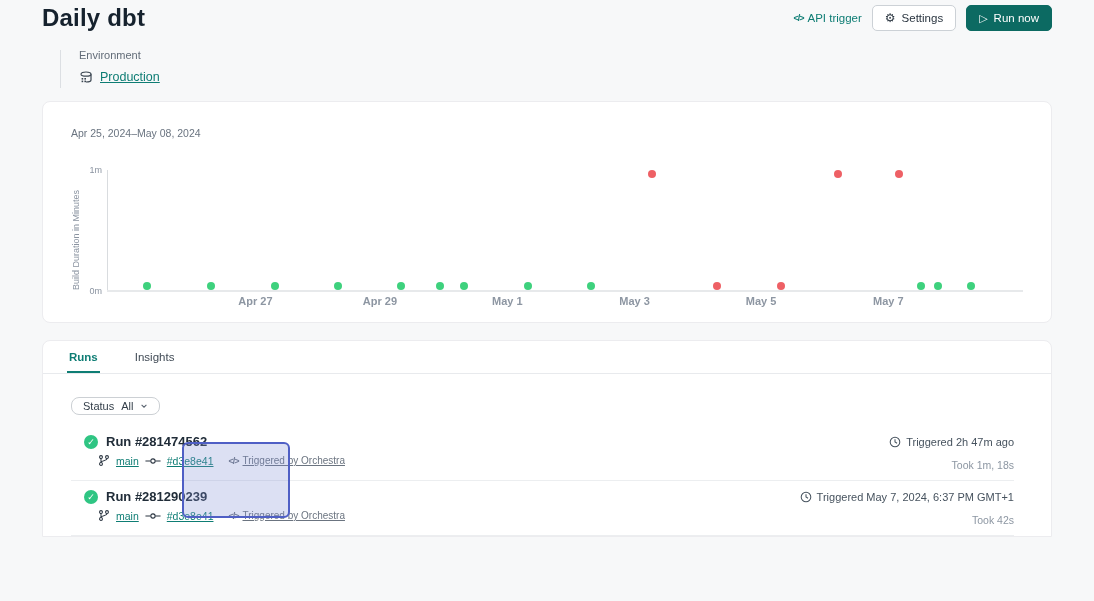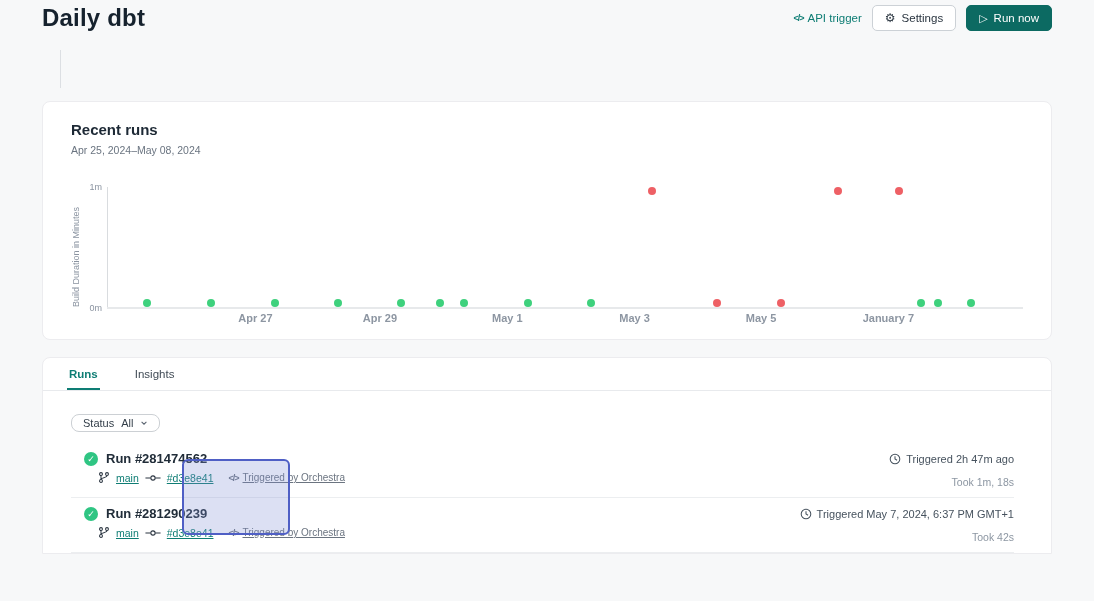--- a/index.html
+++ b/index.html
@@ -97,24 +97,39 @@
       </button>
       <button class="btn btn-primary">
         <span class="icon-font" style="font-size:11px;">▷</span>
         <span>Run now</span>
       </button>
     </div>
   </div>
 
   <div class="meta">
     <div class="meta-divider"></div>
+    <div class="meta-col">
+      <span class="meta-label">Environment</span>
+      <span class="meta-value">
+        <span>
+          <svg width="14" height="14" viewBox="0 0 14 14" fill="none" stroke="#3a4550" stroke-width="1.2">
+            <path d="M2 4.2 C2 2.9 4.2 2 7 2 C9.8 2 12 2.9 12 4.2 L12 10 C12 11.2 9.8 12 7 12"></path>
+            <path d="M2 4.2 C2 5.4 4.2 6.2 7 6.2 C9.8 6.2 12 5.4 12 4.2"></path>
+            <rect x="2.6" y="8" width="1.6" height="1.6" fill="#3a4550" stroke="none"></rect>
+            <rect x="5.4" y="8" width="1.6" height="1.6" fill="#3a4550" stroke="none"></rect>
+            <rect x="2.6" y="10.6" width="1.6" height="1.6" fill="#3a4550" stroke="none"></rect>
+            <rect x="5.4" y="10.6" width="1.6" height="1.6" fill="#3a4550" stroke="none"></rect>
+          </svg>
+        </span>
+        <a class="env-link">Production</a>
+      </span>
+    </div>
   </div>
 
   <div class="card card-recent">
-    <div class="card-title">Recent runs</div>
     <div class="card-sub">Apr 25, 2024–May 08, 2024</div>
 
 
     <div class="chart">
       <div class="y-axis-label">Build Duration in Minutes</div>
       <div class="plot-outer">
         <div class="plot">
           <span class="ytick" style="top:-5px;">1m</span>
           <span class="ytick" style="bottom:-6px;">0m</span>
         <div class="dot" title="Apr 25" style="left: 4.3%; top: 97%; background: rgb(62, 209, 125);"></div>
@@ -134,21 +149,21 @@
             <div class="dot" title="May 7" style="left: 88.9%; top: 97%; background: rgb(62, 209, 125);"></div>
             <div class="dot" title="May 8" style="left: 90.7%; top: 97%; background: rgb(62, 209, 125);"></div>
             <div class="dot" title="May 8" style="left: 94.3%; top: 97%; background: rgb(62, 209, 125);"></div>
           </div>
         <div class="xticks">
             <span class="xtick" style="left: 16.2%;">Apr 27</span>
             <span class="xtick" style="left: 29.8%;">Apr 29</span>
             <span class="xtick" style="left: 43.7%;">May 1</span>
             <span class="xtick" style="left: 57.6%;">May 3</span>
             <span class="xtick" style="left: 71.4%;">May 5</span>
-            <span class="xtick" style="left: 85.3%;">January 7</span>
+            <span class="xtick" style="left: 85.3%;">May 7</span>
           </div>
       </div>
     </div>
   </div>
 
   <div class="card card-runs">
     <div class="tabbar">
       <div class="tab active">Runs</div>
       <div class="tab">Insights</div>
     </div>

